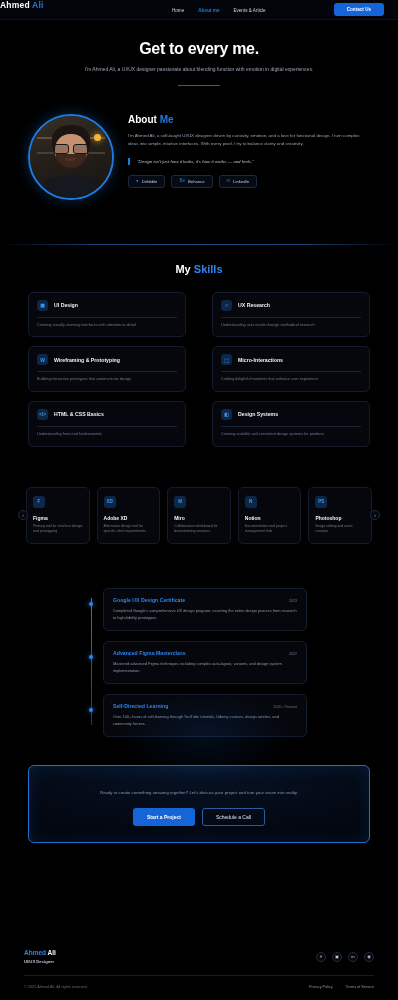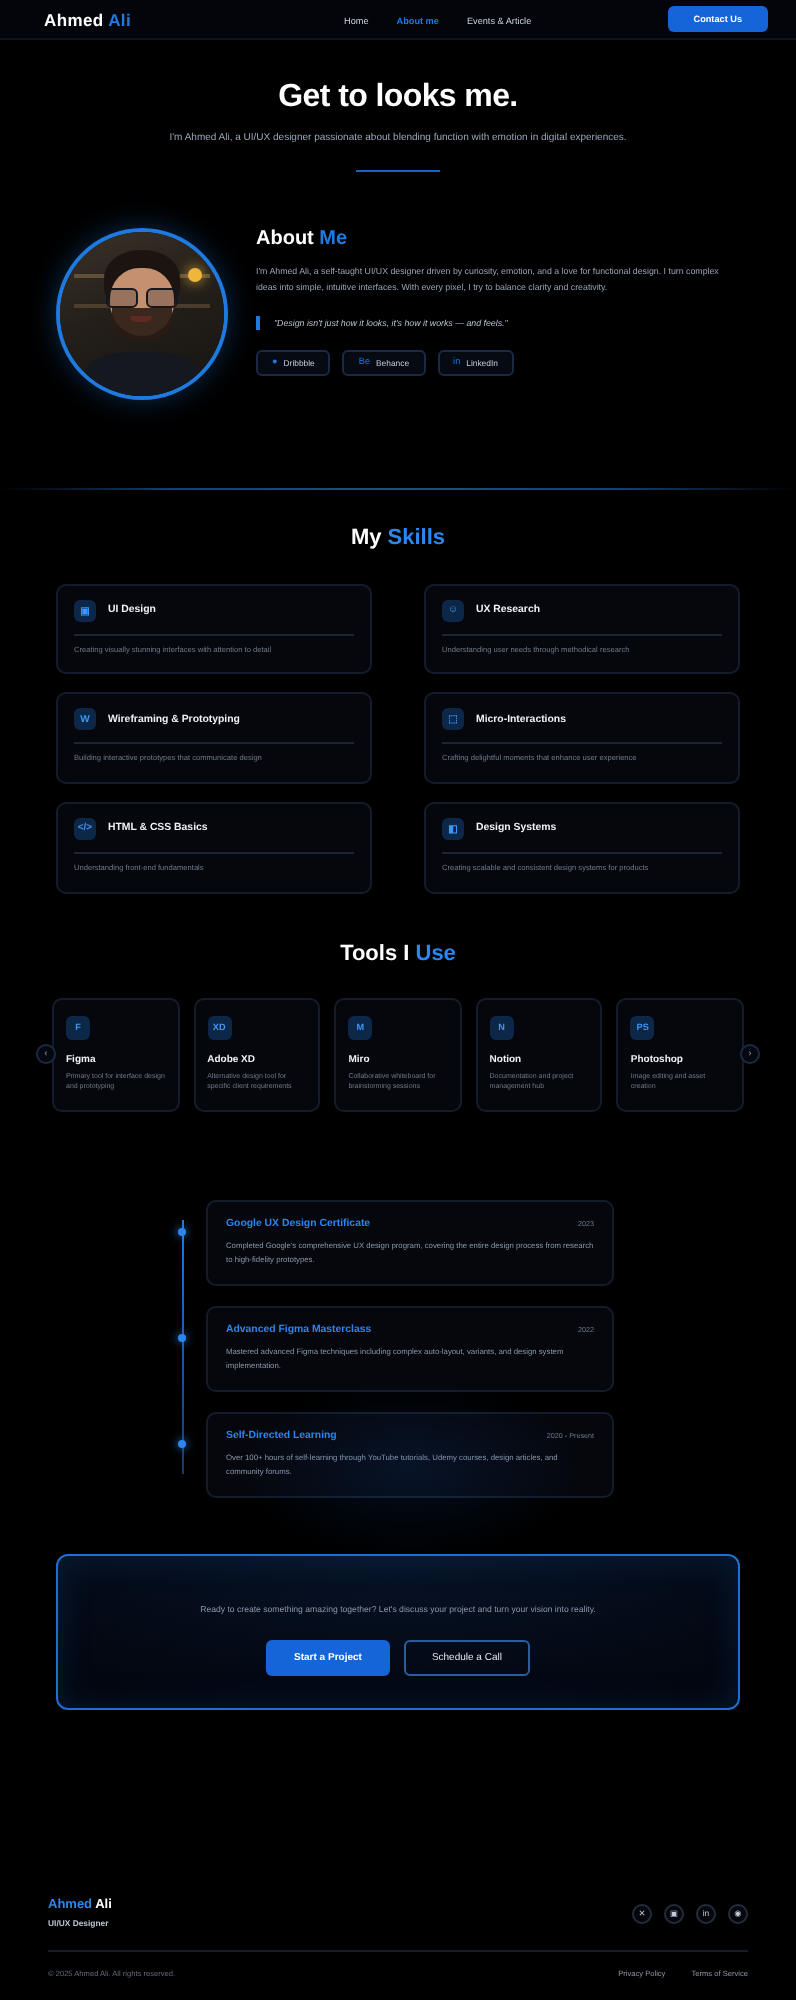--- a/index.html
+++ b/index.html
@@ -10,22 +10,22 @@
     color:#e8ecf3;
     overflow:hidden;
     position:relative;
   }
   .page{ width:398px; height:1000px; position:relative; background:#000000; }
 
   
   .header{
     height:20px; width:100%;
     background:#03050b;
-    display:flex; align-items:center;
-    padding:0 22px;
+    display:flex; align-items:flex-start;
+    padding:0 0;
     position:relative;
     border-bottom:1px solid #0b1220;
   }
   .logo{ font-size:8.5px; font-weight:bold; letter-spacing:.2px; white-space:nowrap;}
   .logo .w{ color:#ffffff; }
   .logo .b{ color:#1f7ae0; }
   .nav{ position:absolute; left:172px; top:0; height:20px; display:flex; align-items:center; gap:14px; }
   .nav a{ font-size:4.6px; color:#c9d2e0; text-decoration:none; white-space:nowrap; }
   .nav a.active{ color:#1f7ae0; font-weight:bold; }
   .contact-btn{
@@ -210,21 +210,21 @@
     </div>
     <div class="nav">
       <a href="#">Home</a>
       <a href="#" class="active">About me</a>
       <a href="#">Events &amp; Article</a>
     </div>
     <button class="contact-btn">Contact Us</button>
   </div>
 
   <div class="hero">
-    <h1>Get to looks me.</h1>
+    <h1>Get to every me.</h1>
     <p>I'm Ahmed Ali, a UI/UX designer passionate about blending function with emotion in digital experiences.</p>
     <div class="hero-rule"></div>
   </div>
 
   <div class="about">
     <div class="avatar-wrap">
       <div class="avatar">
         <div class="ph-bg"></div>
         <div class="ph-shelf"></div>
         <div class="ph-shelf2"></div>
@@ -312,23 +312,20 @@
           <div class="skill-icon">◧</div>
           <div class="skill-name">Design Systems</div>
         </div>
         <div class="skill-rule"></div>
         <div class="skill-desc">Creating scalable and consistent design systems for products</div>
       </div>
     </div>
   </div>
 
   <div class="tools">
-    <div class="sec-title">
-      <span class="w">Tools I </span><span class="b">Use</span>
-    </div>
     <div class="tools-strip">
       <div class="arrow left">‹</div>
       <div class="tools-row">
         <div class="tool-card">
           <div class="tool-icon">F</div>
           <div class="tool-name">Figma</div>
           <div class="tool-desc">Primary tool for interface design and prototyping</div>
         </div>
         <div class="tool-card">
           <div class="tool-icon">XD</div>

